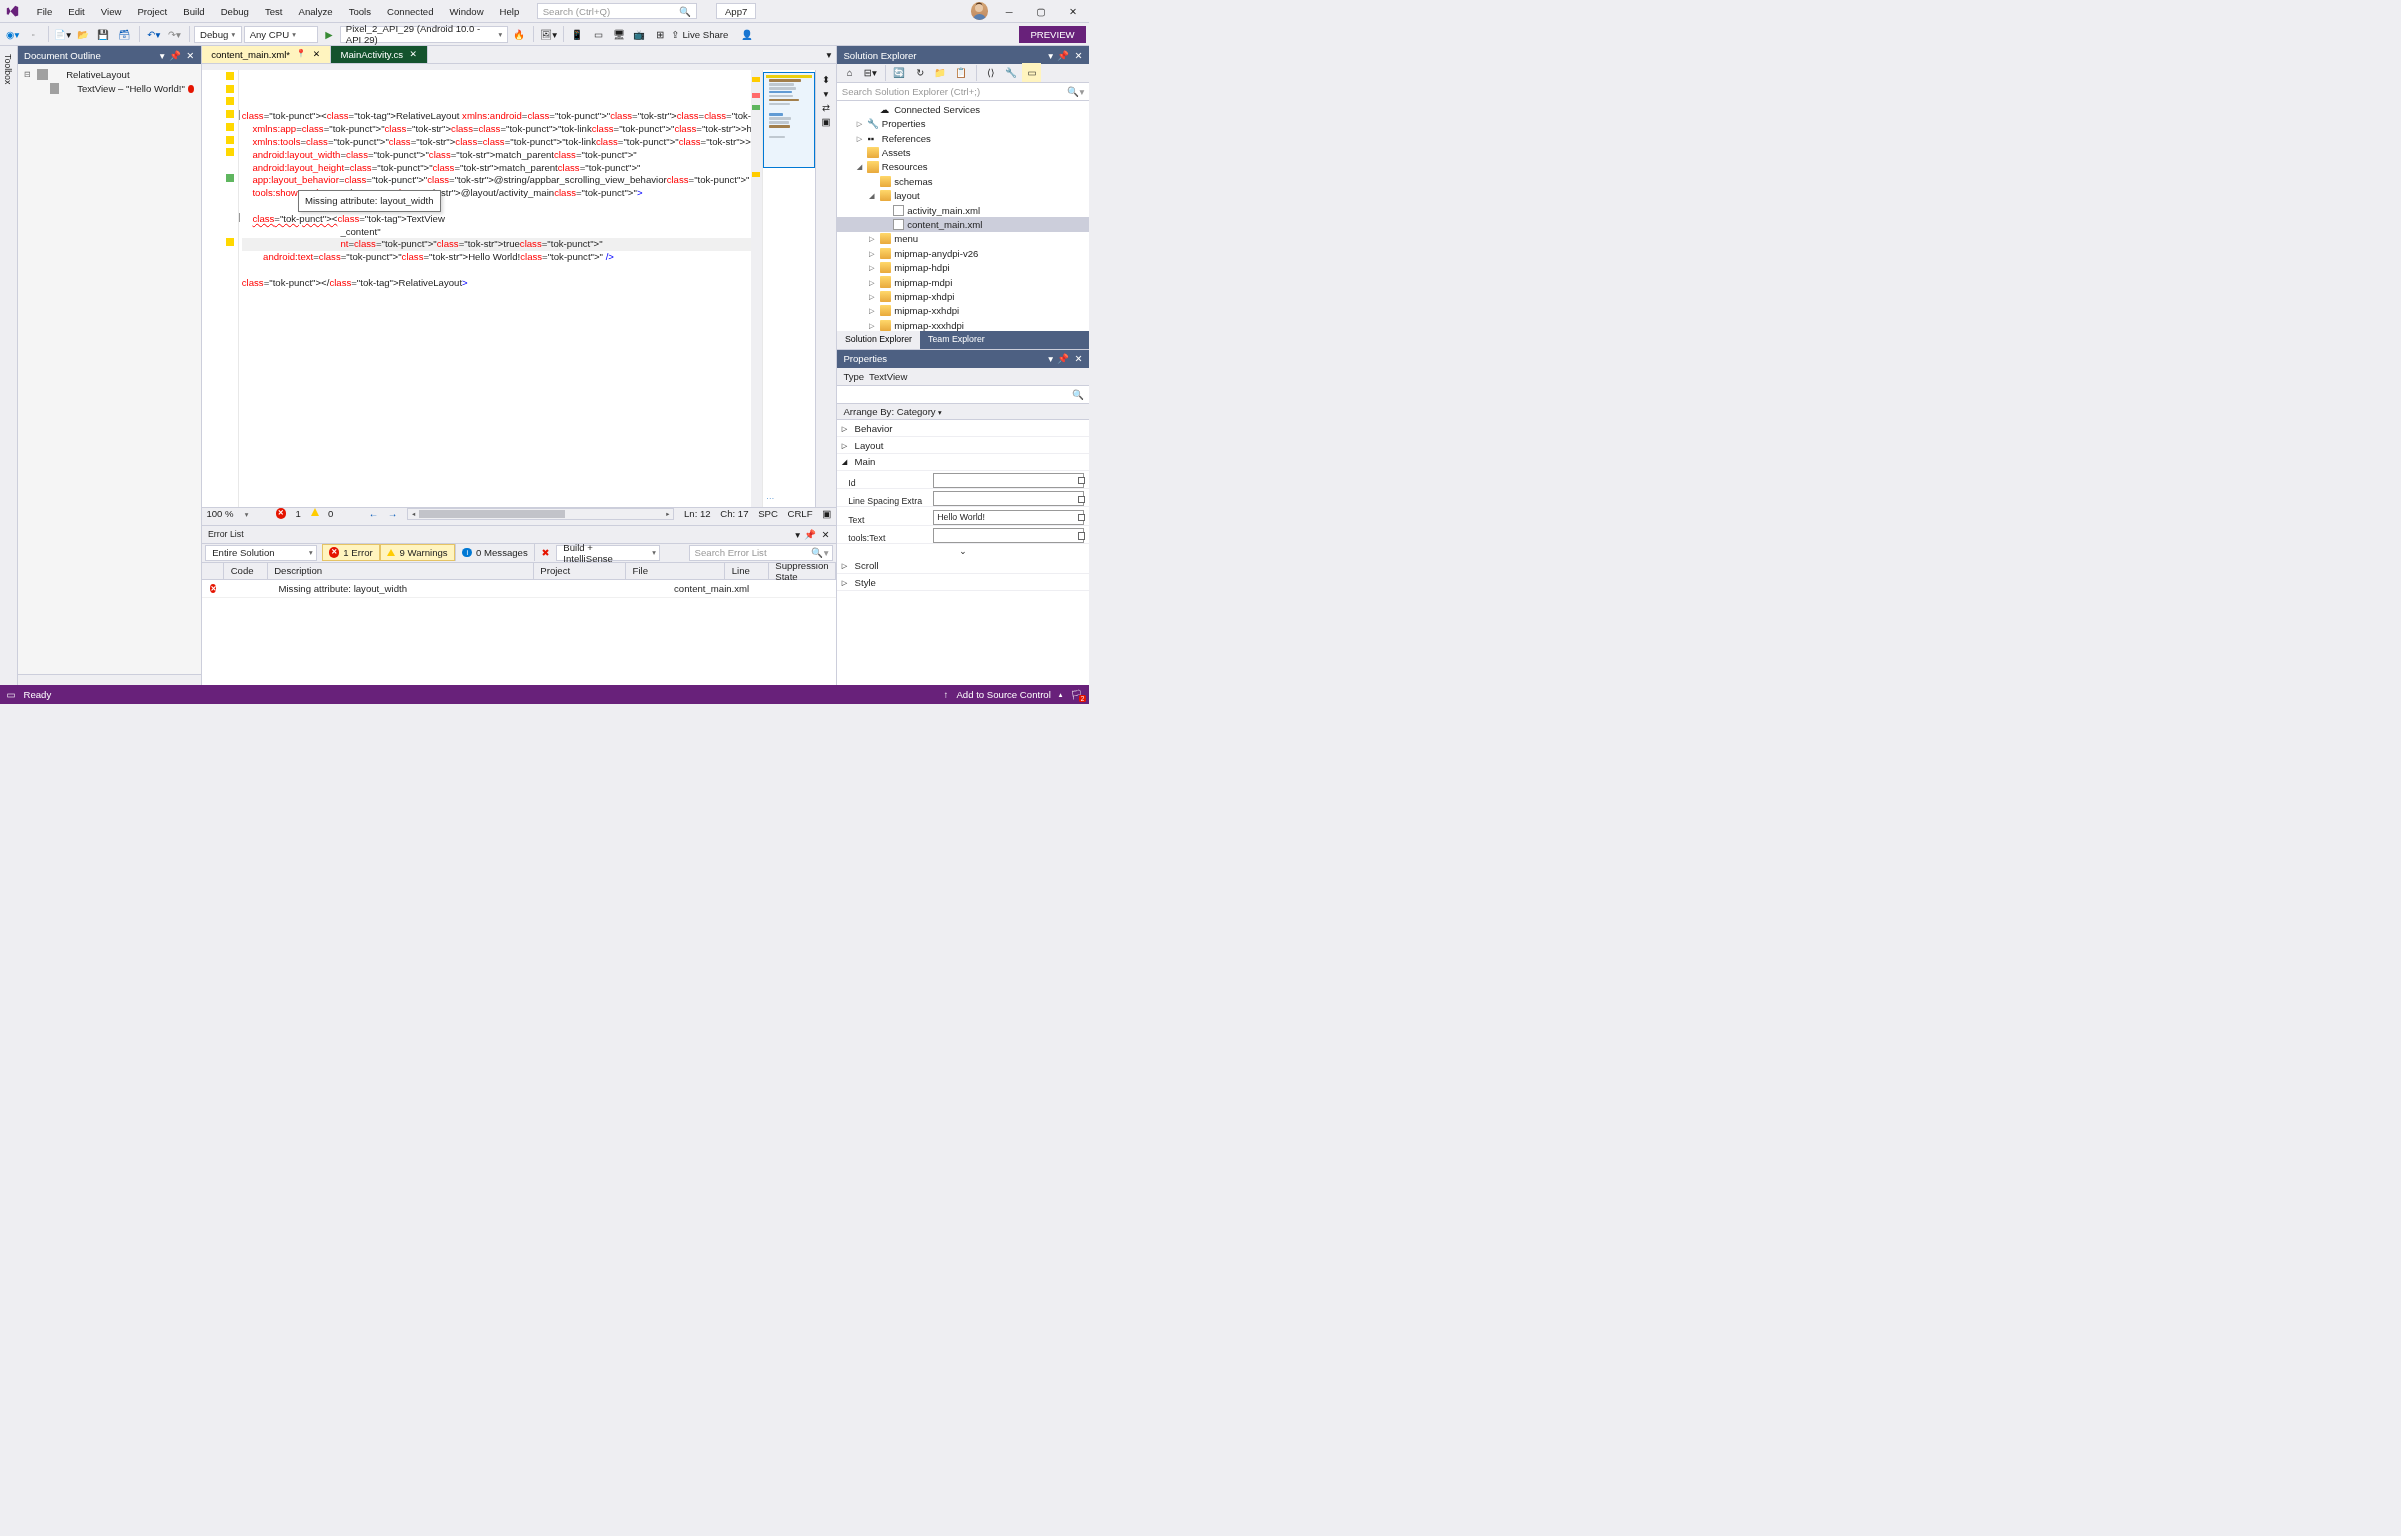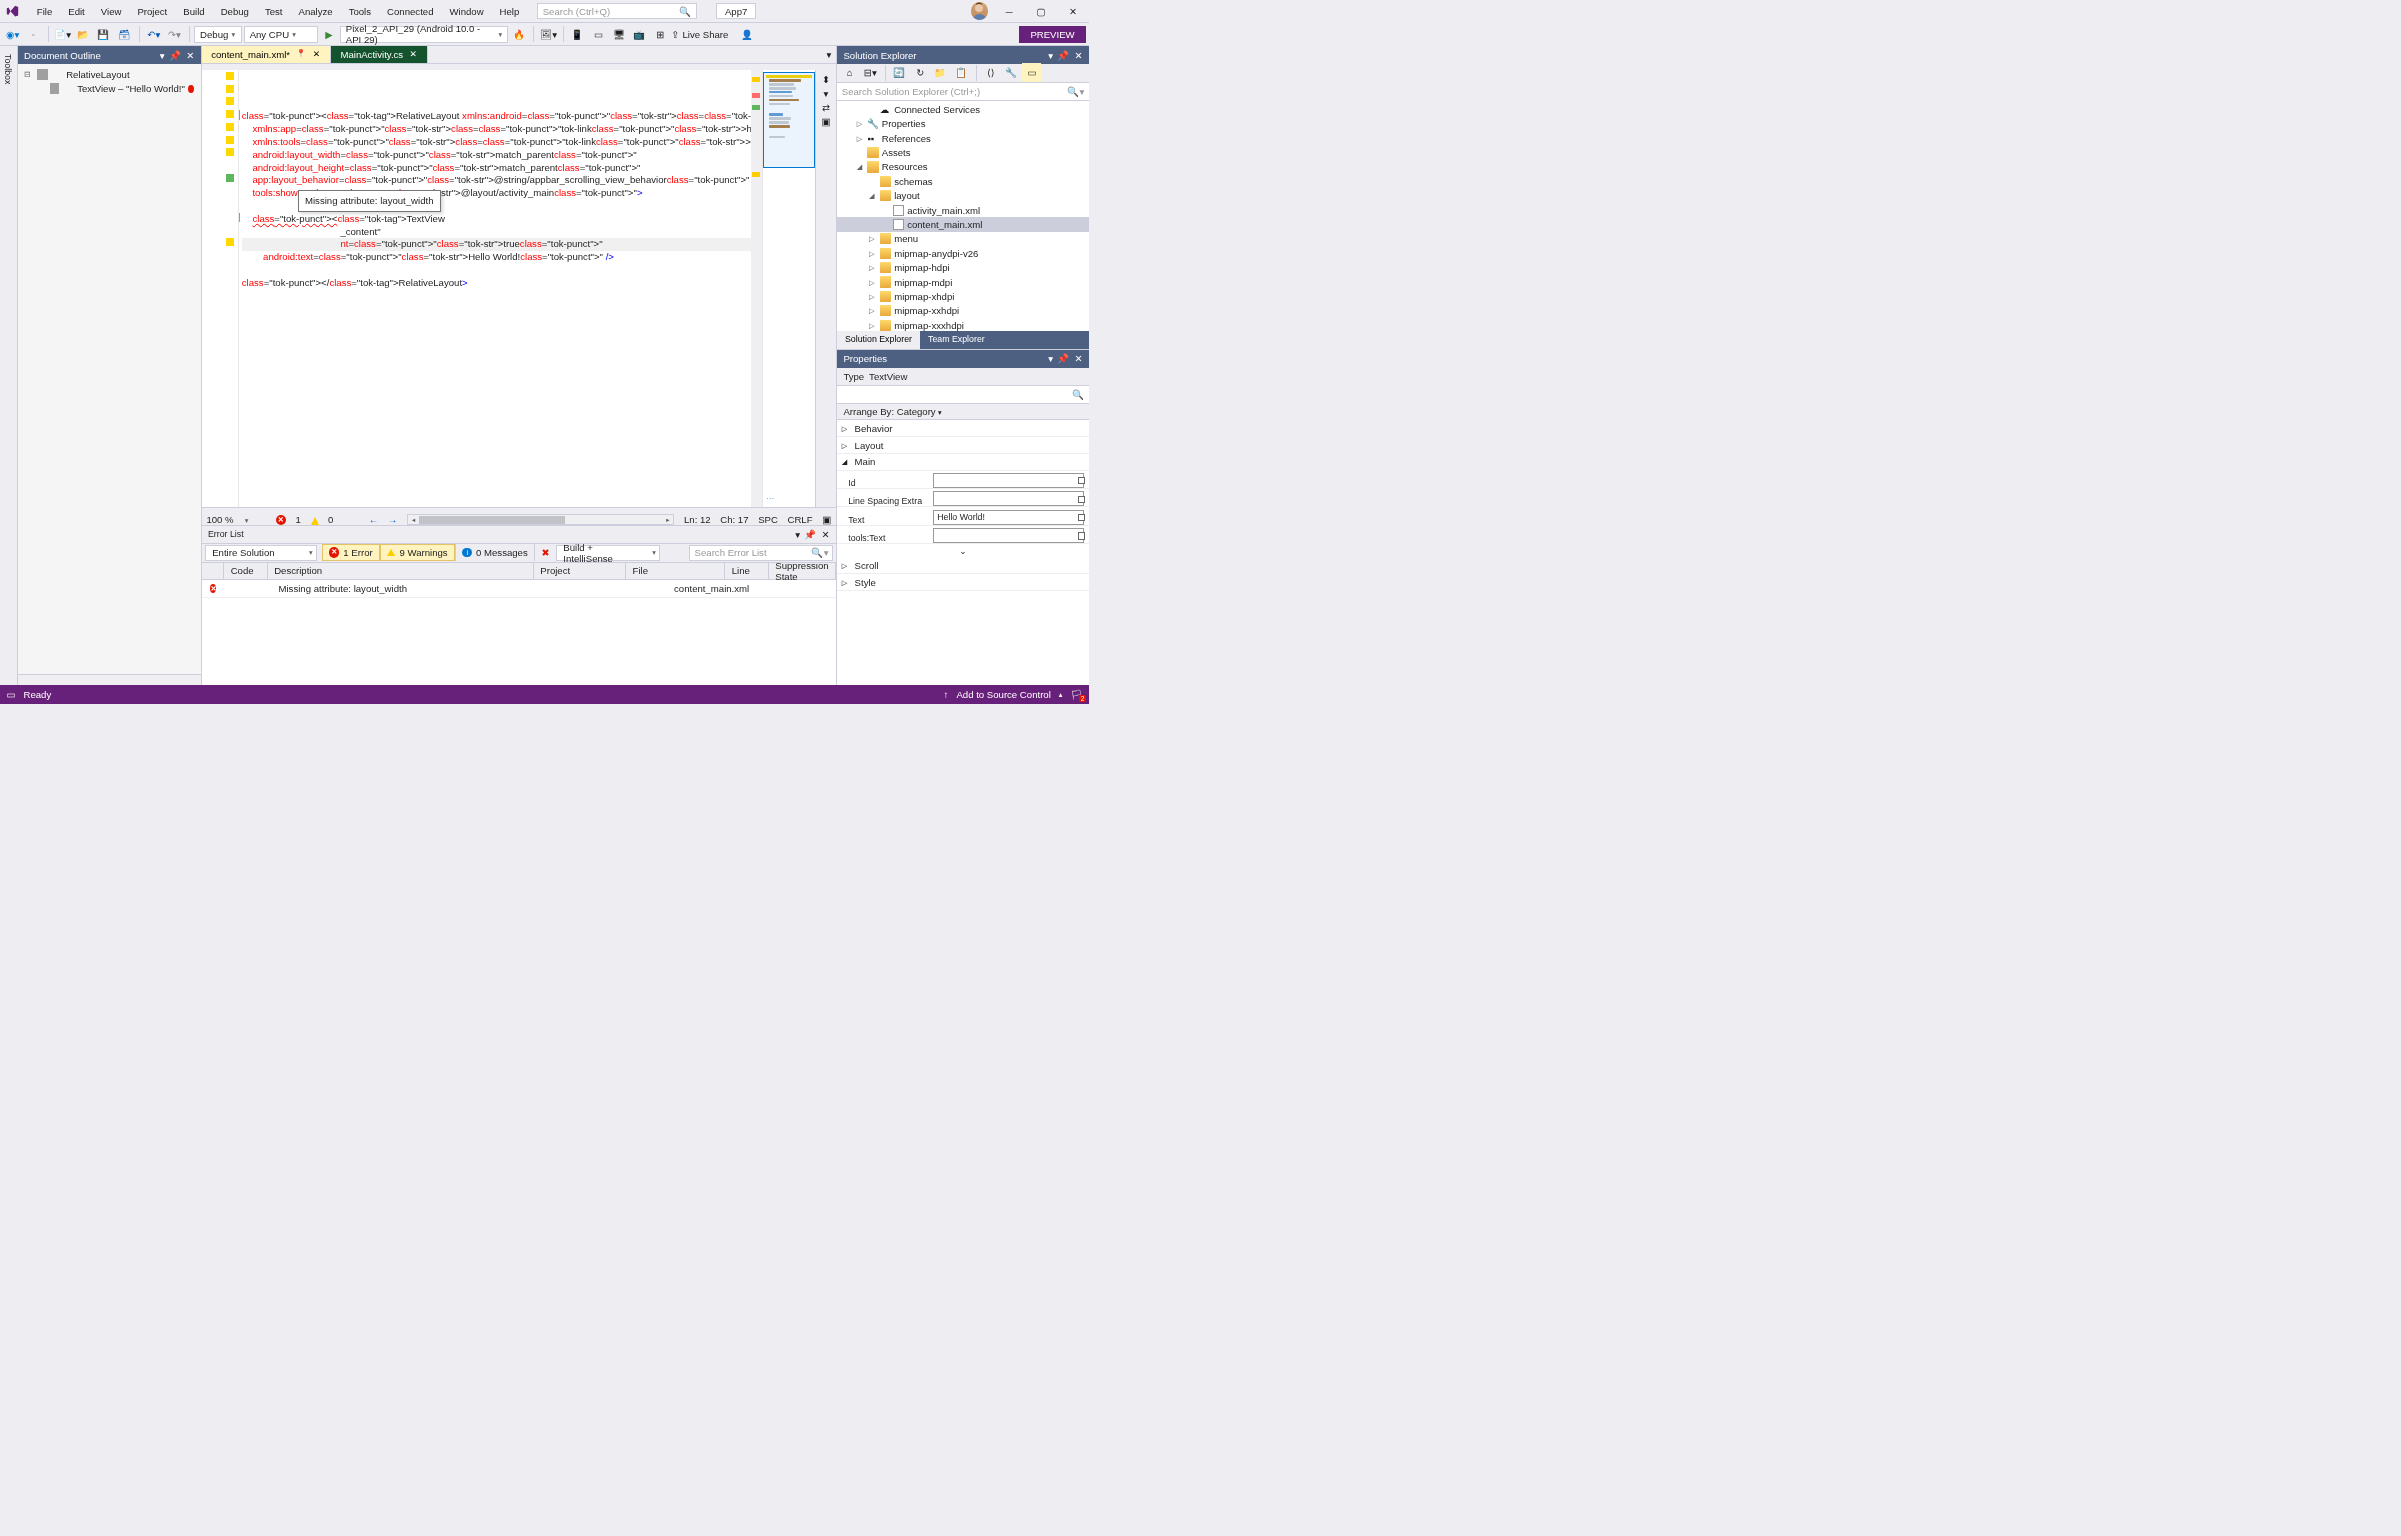--- a/index.html
+++ b/index.html
@@ -72,21 +72,21 @@
 .tooltip { position: absolute; background: #fff; border: 0.8px solid #767676; padding: 3.2px 6.4px; font-family: 'Segoe UI'; font-size: 9.6px; box-shadow: 1.6px 1.6px 3.2px rgba(0,0,0,0.15); z-index: 10; }
 
 .minimap-col { width: 74px; border-left: 0.8px solid #e8e8e8; display: flex; }
 .minimap { flex: 1; background: #fff; position: relative; padding: 3.2px; }
 .minimap-line { height: 2.4px; margin: 1.6px 3.2px; background: #d0d0d0; border-radius: 0.8px; }
 .minimap-viewport { position: absolute; left: 0; right: 0; border: 1.6px solid #0078d4; background: rgba(0,120,212,0.08); }
 .minimap-side { width: 21px; background: #eeeef2; border-left: 0.8px solid #cccedb; display: flex; flex-direction: column; align-items: center; gap: 3.2px; padding-top: 3.2px; }
 .scroll-markers { width: 11.2px; background: #efeff2; position: relative; }
 .smark { position: absolute; left: 1.6px; width: 8px; height: 4.8px; }
 
-.editor-statusline { height: 17.6px; background: #eeeef2; border-top: 0.8px solid #cccedb; display: flex; align-items: flex-end; padding: 0 4.8px; gap: 9.6px; font-size: 8.8px; }
+.editor-statusline { height: 17.6px; background: #eeeef2; border-top: 0.8px solid #cccedb; display: flex; align-items: flex-start; padding: 0 4.8px; gap: 9.6px; font-size: 8.8px; }
 .err-icon { color: #fff; background: #e51400; border-radius: 50%; width: 10.4px; height: 10.4px; font-size: 7.2px; font-weight: bold; line-height: 10.4px; text-align: center; }
 .hscroll { flex: 1; height: 11.2px; background: #efeff2; border: 0.8px solid #cccedb; position: relative; }
 .hscroll-arrow { width: 11.2px; height: 9.6px; position: absolute; top: 0; text-align: center; line-height: 9.6px; font-size: 6.4px; color: #555; }
 .hscroll-thumb { position: absolute; top: 0.8px; height: 8px; background: #c2c3c9; }
 
 
 .error-list-panel { height: 160px; border-top: 0.8px solid #cccedb; display: flex; flex-direction: column; }
 .error-header { height: 17.6px; background: #eeeef2; border-bottom: 0.8px solid #cccedb; display: flex; align-items: center; padding: 0 6.4px; }
 .error-header-title { font-size: 8.8px; }
 .error-header .header-icons { margin-left: auto; display: flex; gap: 4.8px; font-size: 8px; }

